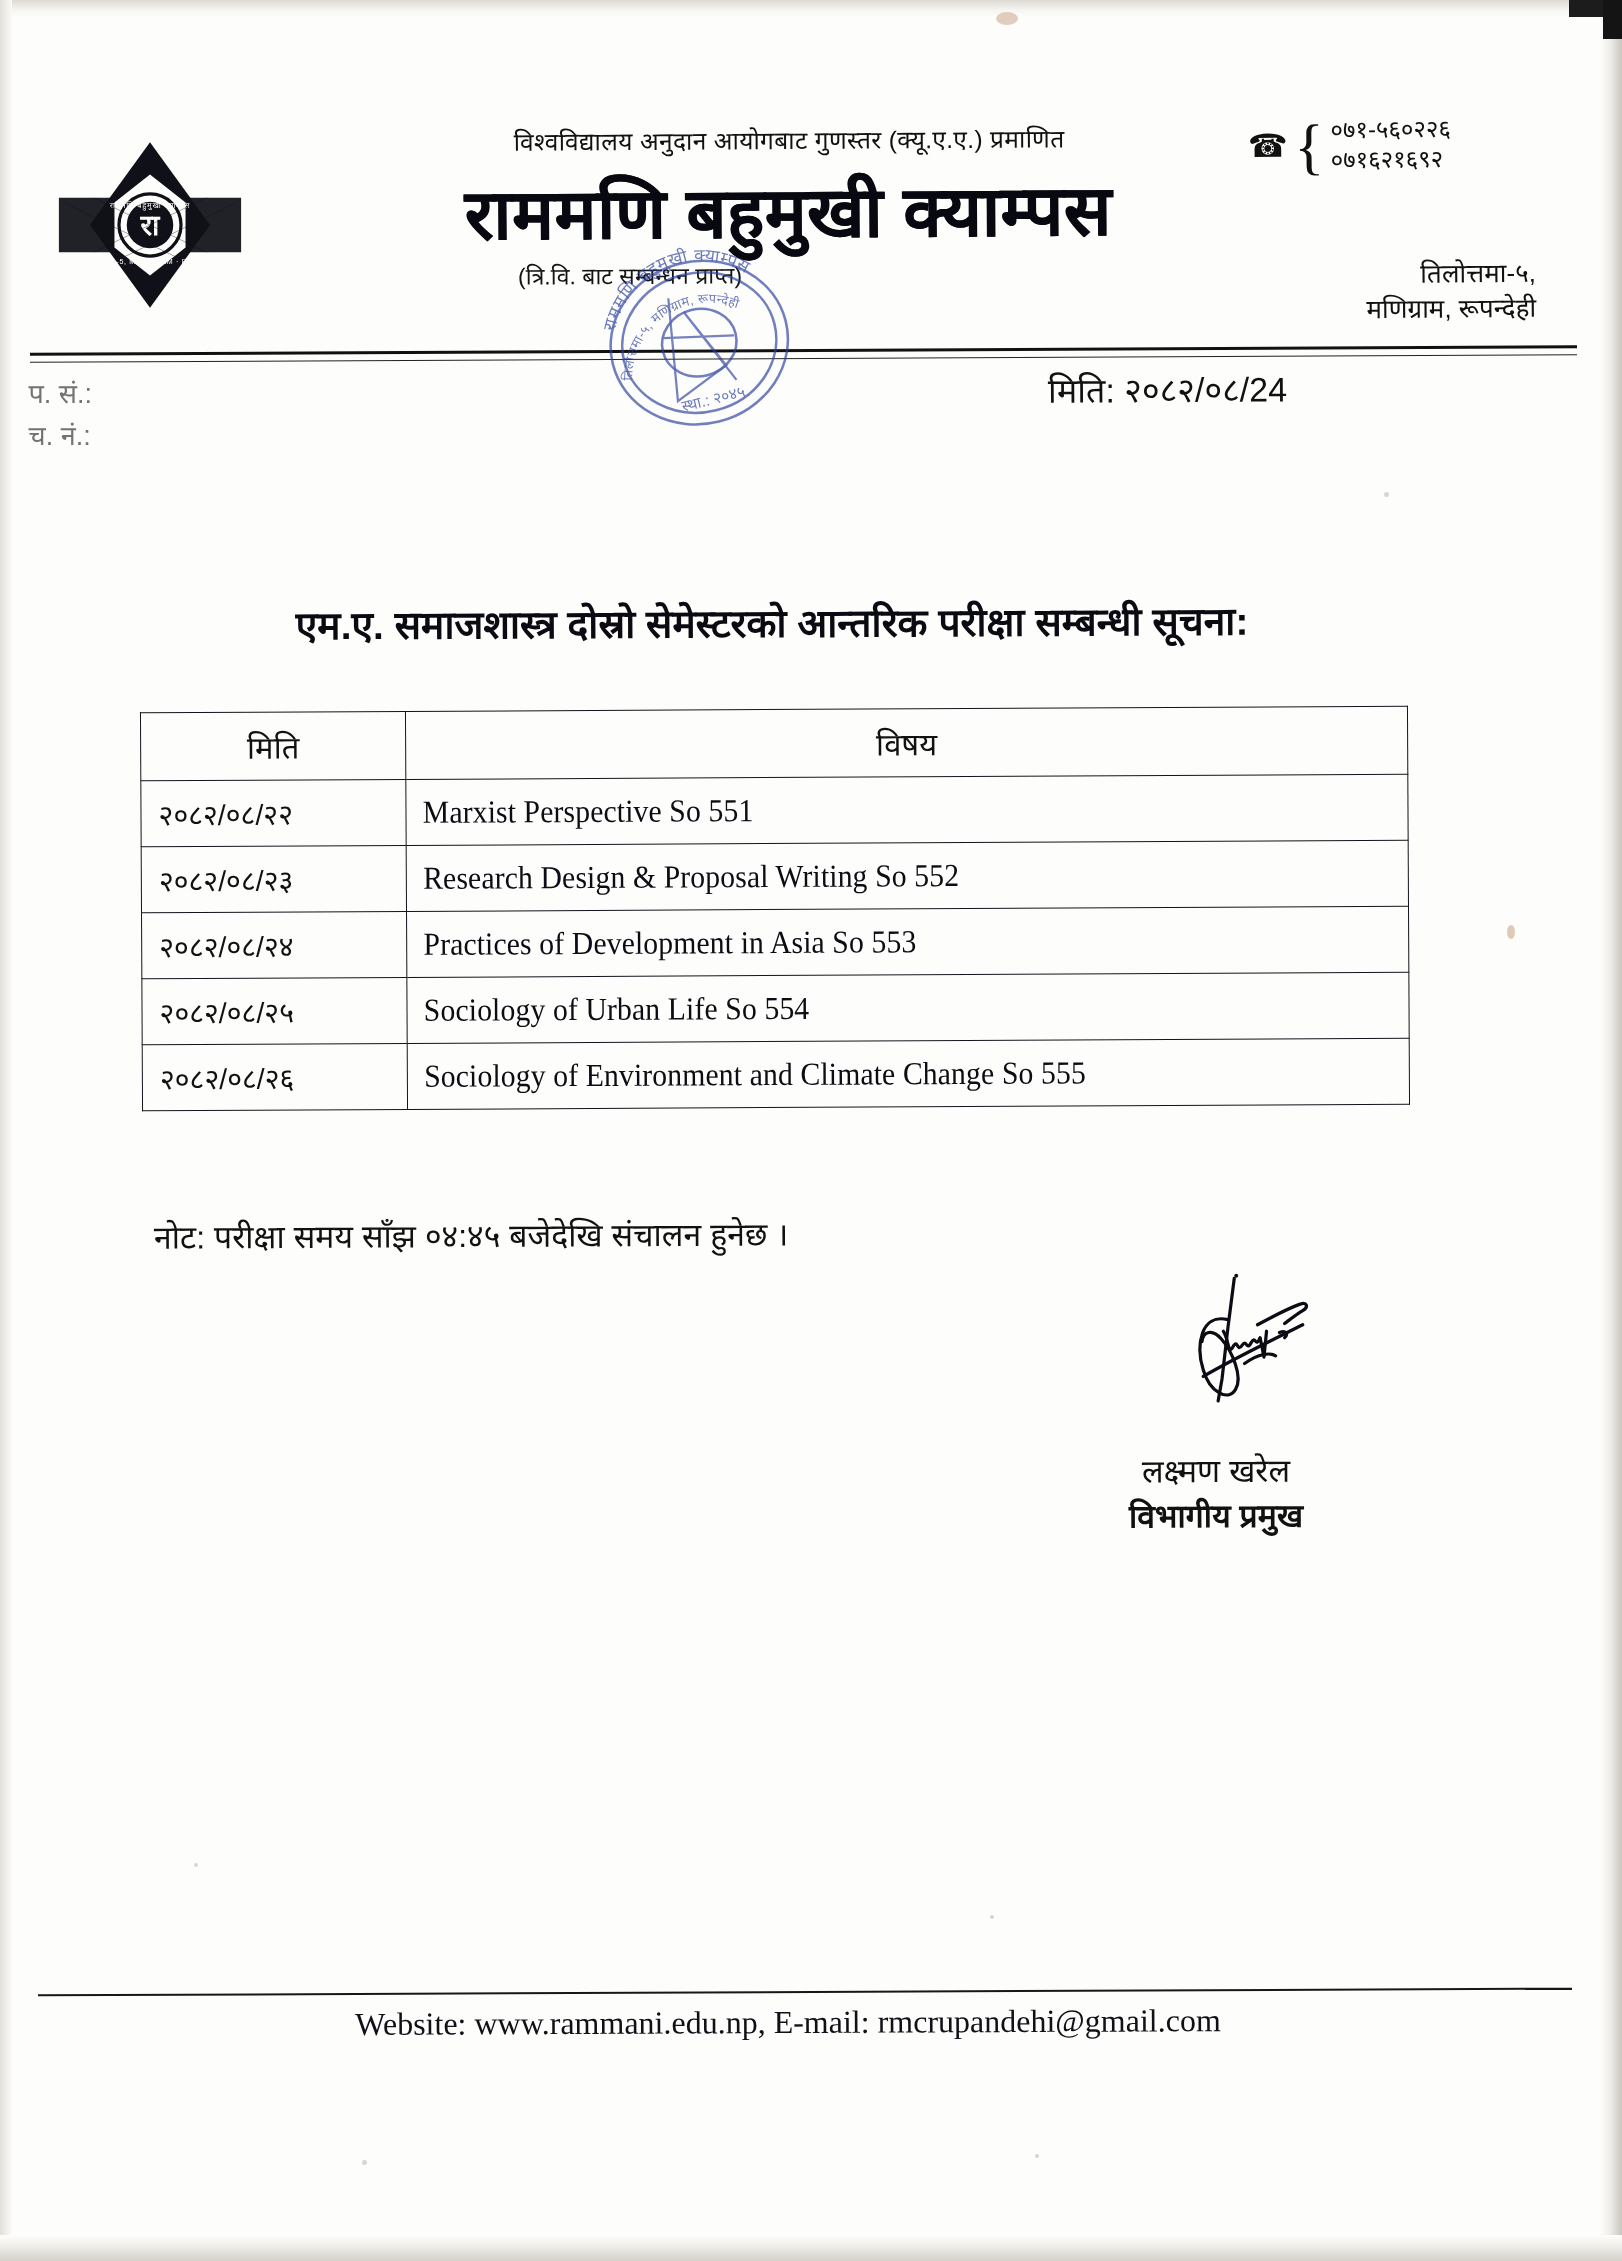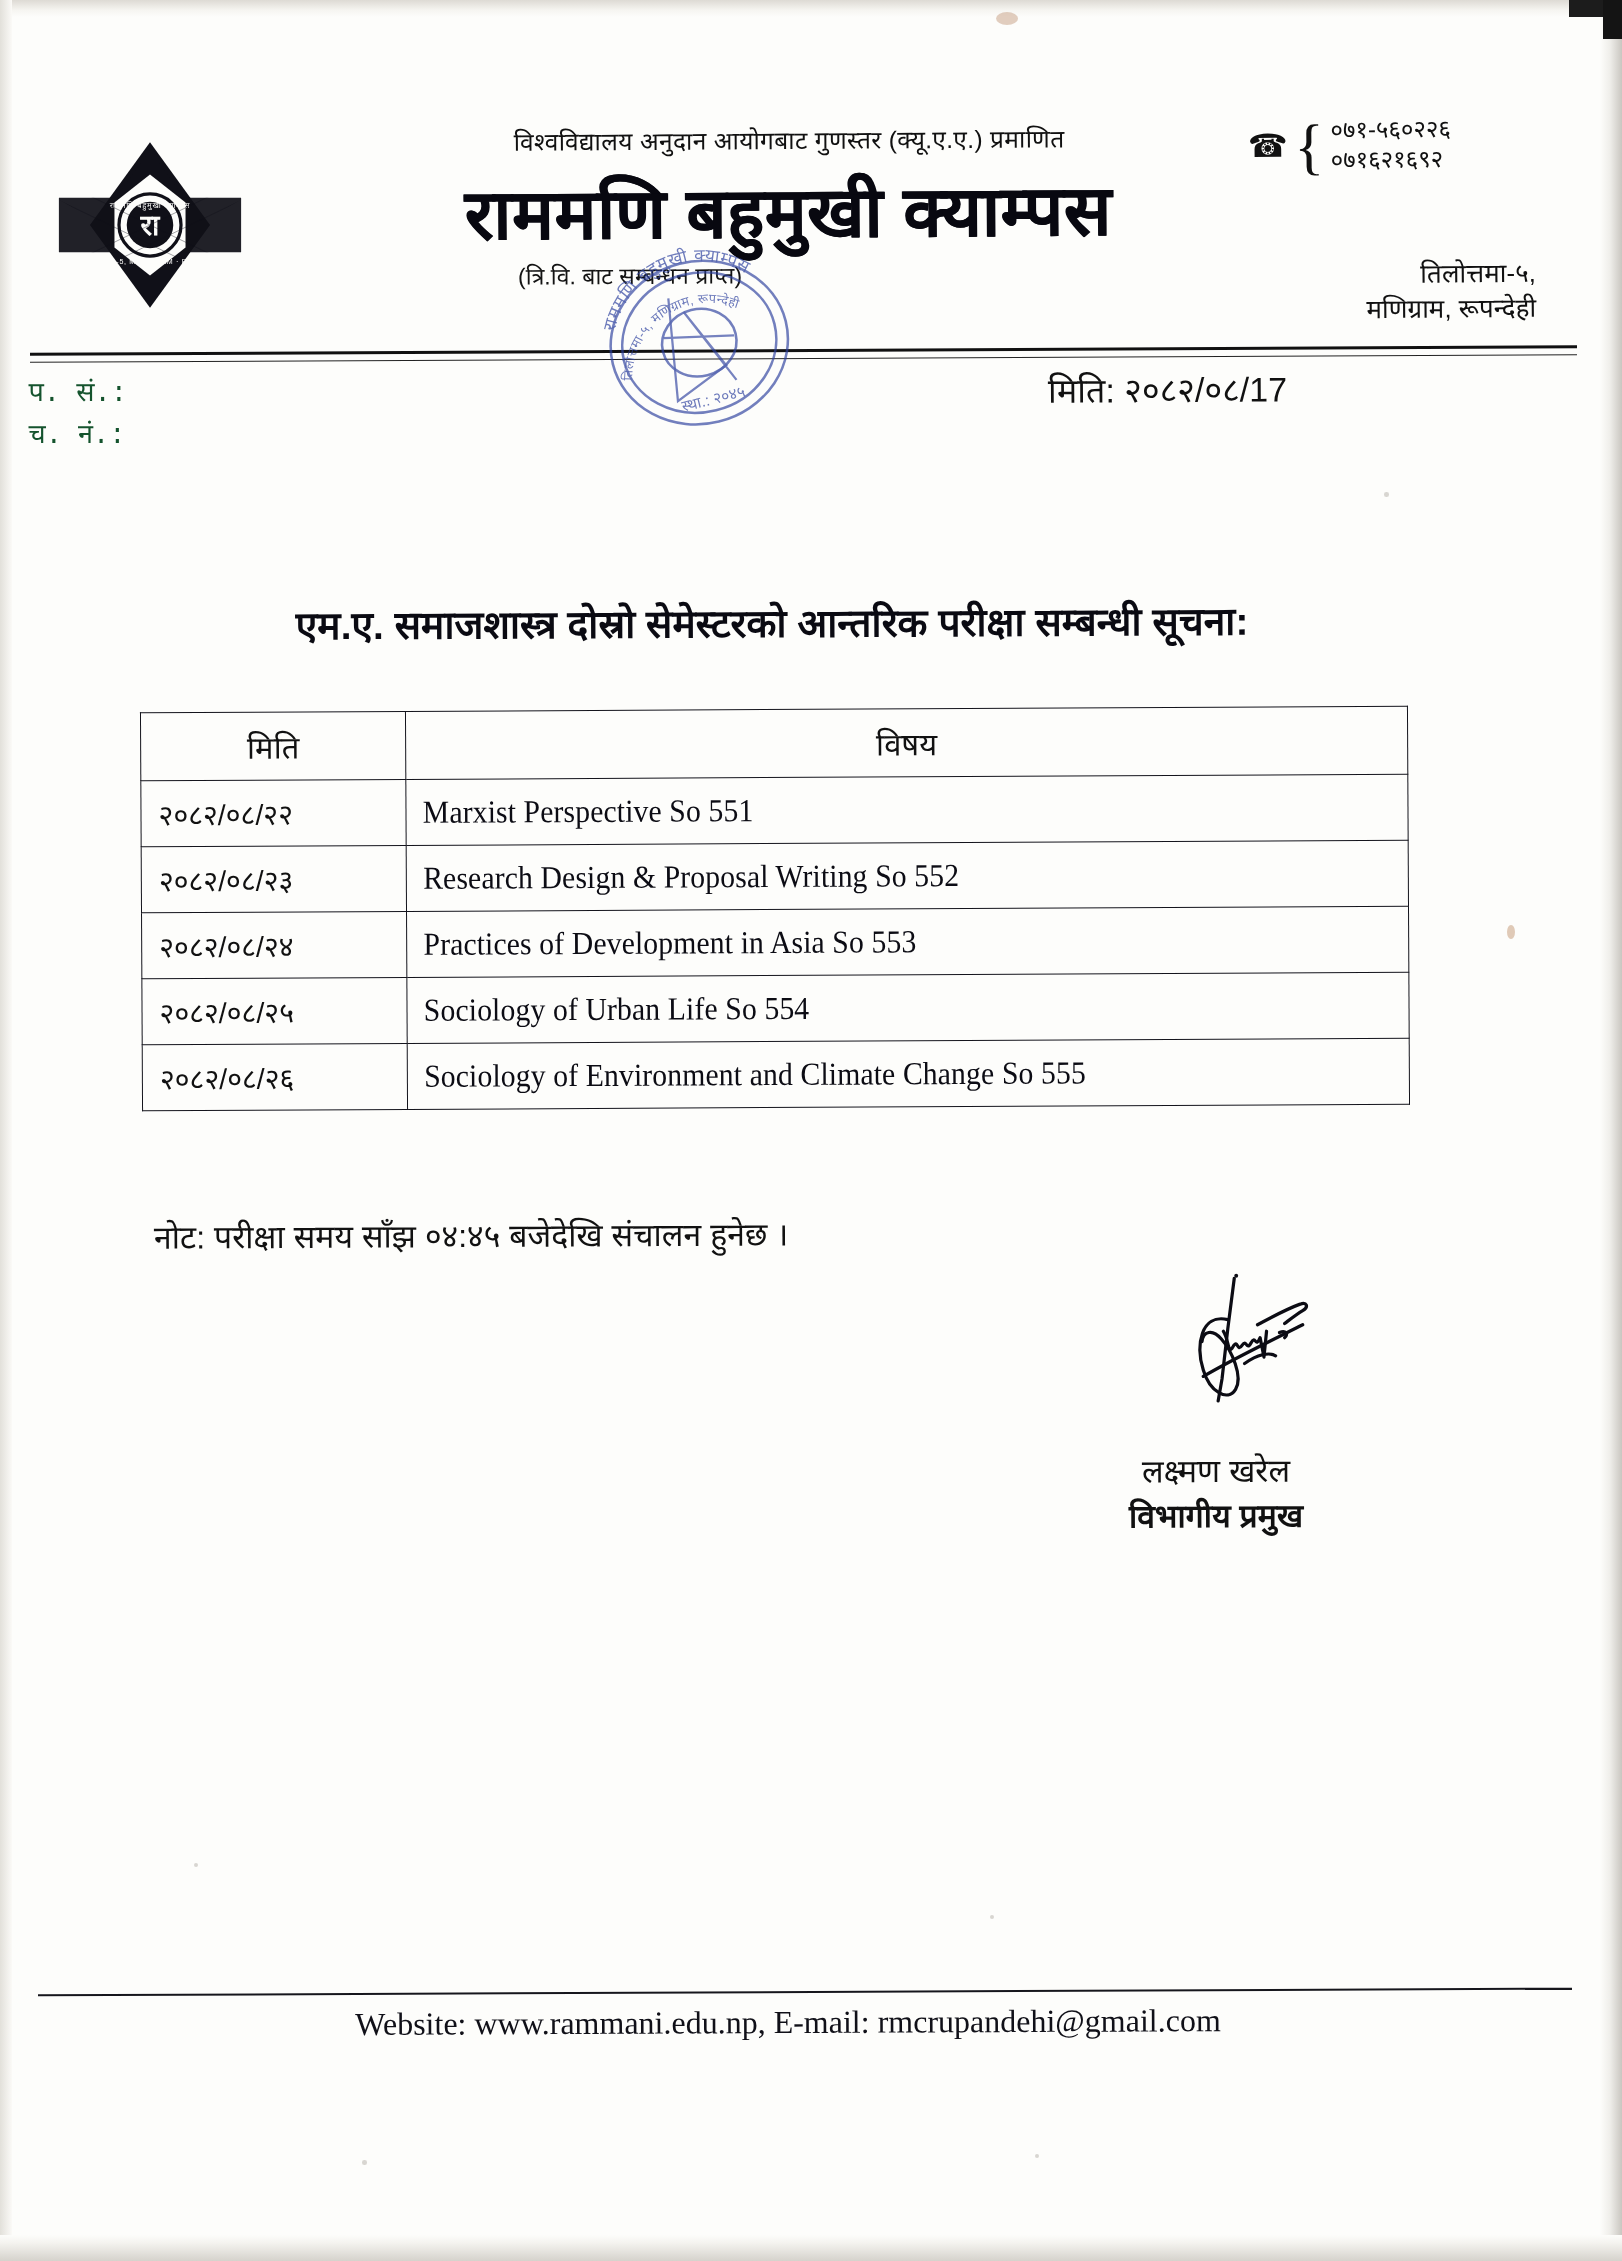--- a/index.html
+++ b/index.html
@@ -133,24 +133,24 @@
     position: absolute;
     left: 30px; top: 358px;
     width: 1547px; height: 0;
     border-top: 1.3px solid #222;
     transform: rotate(-0.28deg);
   }
 
   .ref-block {
     position: absolute;
     left: 28.5px; top: 374px;
-    font-family: Liberation Mono, monospace;
+    font-family: Liberation Sans, sans-serif;
     font-size: 27px;
     line-height: 1.55;
-    color: #14532d;
+    color: #737373;
   }
   .date-line {
     position: absolute;
     left: 1048px; top: 366px;
     font-family: "Liberation Sans", sans-serif;
     font-size: 34px;
     color: #111;
     transform: rotate(-0.35deg);
   }
 
@@ -351,21 +351,21 @@
   <div class="hdr-rule"></div>
   <div class="hdr-rule2"></div>
 
   <div class="ref-block">
     <div>प. सं.:</div>
     <div>च. नं.:</div>
   </div>
 
   <div class="date-line">
     <span>मिति:</span>
-    <span>२०८२/०८/17</span>
+    <span>२०८२/०८/24</span>
   </div>
 
   <div class="stamp">
     <svg width="233" height="213" viewBox="0 0 360 330">
       <defs>
         <path id="arcTop" d="M 44,180 A 136,136 0 0 1 316,180"></path>
         <path id="arcMid" d="M 62,180 A 118,118 0 0 1 298,180"></path>
       </defs>
       <g fill="none" stroke="#2b3f9e" stroke-width="4" opacity="0.82">
         <ellipse cx="180" cy="170" rx="138" ry="126"></ellipse>

